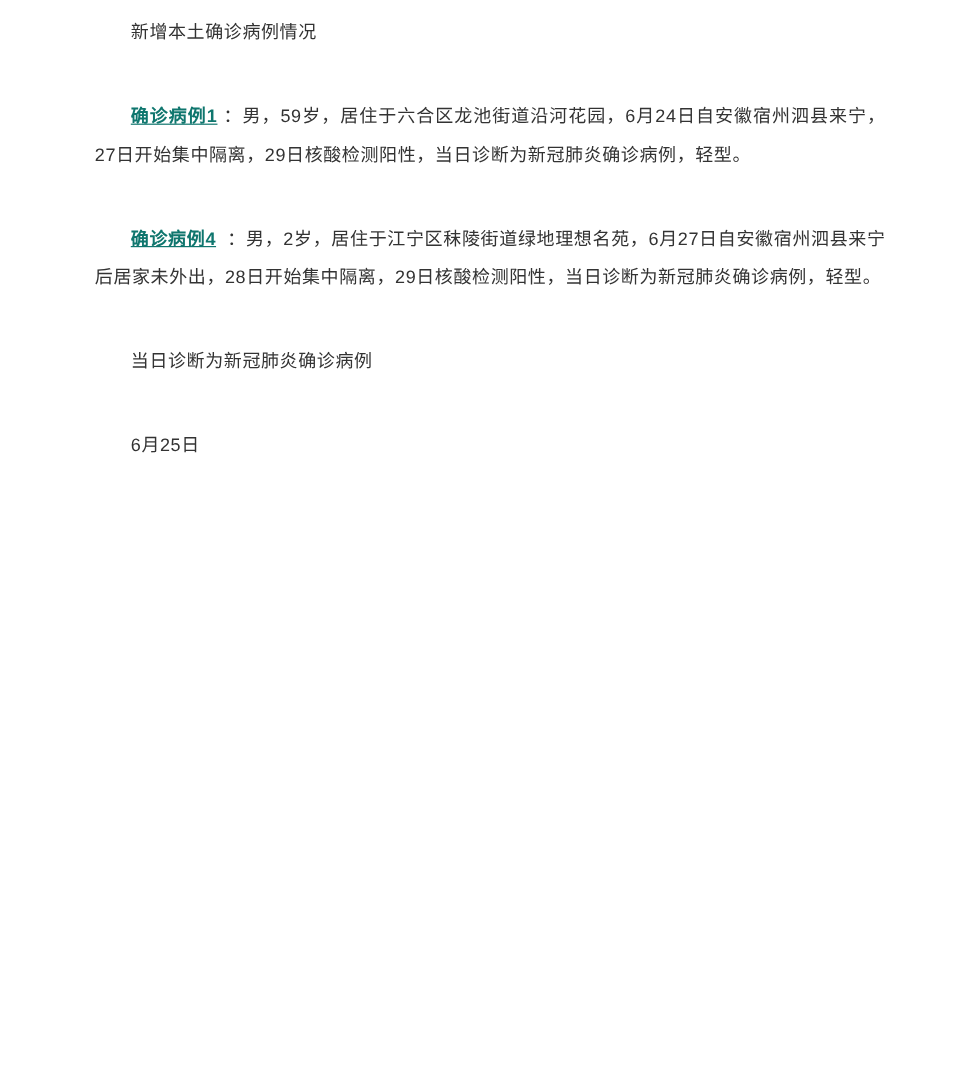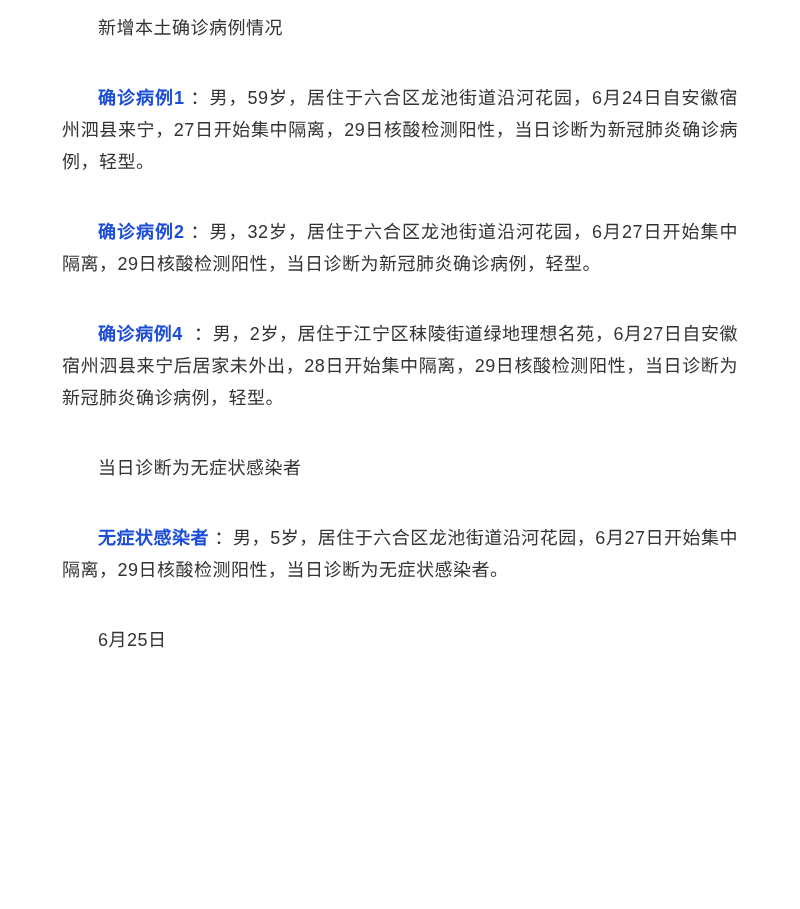--- a/index.html
+++ b/index.html
@@ -10,50 +10,49 @@
   body {
     width: 800px;
     height: 909px;
     box-sizing: border-box;
     padding: 12px 62px 0 62px;
     font-family: "Liberation Sans", sans-serif;
     color: #333333;
     overflow: hidden;
   }
   .para {
-    margin: 0 0 38px 0;
-    font-size: 18px;
+    margin: 0 0 38px 17px;
+    font-size: 15px;
     line-height: 32px;
     text-indent: 2em;
     text-align: justify;
     white-space: pre-wrap;
     letter-spacing: 0.5px;
   }
   .case-label {
     font-weight: 700;
-    color: #1d4ed8;
+    color: #0f766e;
+    text-decoration: underline;
   }
   .date-line {
     margin-bottom: 0;
   }
 </style>
 </head>
 <body>
 
 <div>
 
   <p class="para">新增本土确诊病例情况</p>
 
   <p class="para"><span class="case-label">确诊病例1</span><span> ：</span><span>男，59岁，居住于六合区龙池街道沿河花园，6月24日自安徽宿州泗县来宁，27日开始集中隔离，29日核酸检测阳性，当日诊断为新冠肺炎确诊病例，轻型。</span></p>
 
-  <p class="para"><span class="case-label">确诊病例2</span><span> ：</span><span>男，32岁，居住于六合区龙池街道沿河花园，6月27日开始集中隔离，29日核酸检测阳性，当日诊断为新冠肺炎确诊病例，轻型。</span></p>
 
 
   <p class="para"><span class="case-label">确诊病例4</span><span>  ：</span><span>男，2岁，居住于江宁区秣陵街道绿地理想名苑，6月27日自安徽宿州泗县来宁后居家未外出，28日开始集中隔离，29日核酸检测阳性，当日诊断为新冠肺炎确诊病例，轻型。</span></p>
 
-  <p class="para">当日诊断为无症状感染者</p>
+  <p class="para">当日诊断为新冠肺炎确诊病例</p>
 
-  <p class="para"><span class="case-label">无症状感染者</span><span> ：</span><span>男，5岁，居住于六合区龙池街道沿河花园，6月27日开始集中隔离，29日核酸检测阳性，当日诊断为无症状感染者。</span></p>
 
 
   <p class="para date-line">6月25日</p>
 
 </div>
 
 </body></html>

